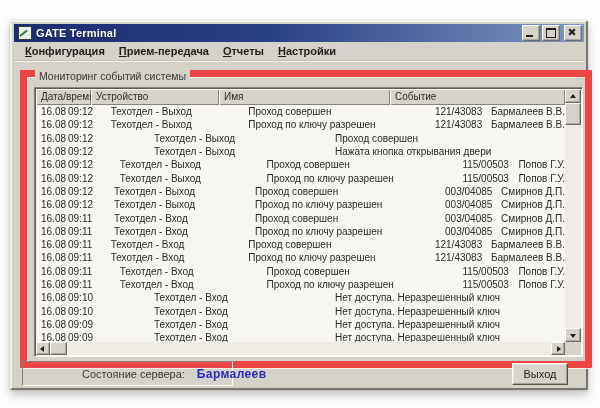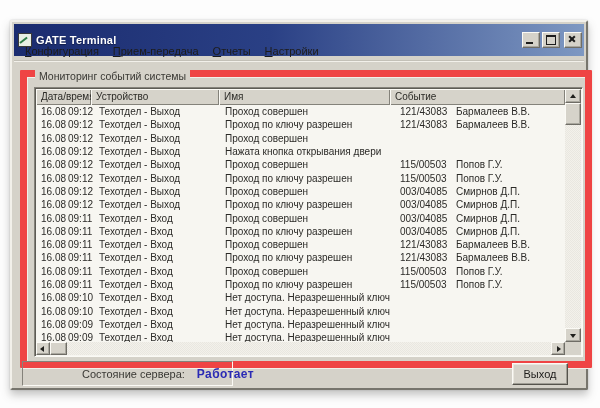--- a/index.html
+++ b/index.html
@@ -2,21 +2,21 @@
 <html><head>
 <meta charset="utf-8">
 <style>
   html,body{margin:0;padding:0;}
   body{width:600px;height:408px;background:#fdfdfd;position:relative;overflow:hidden;
        font-family:"Liberation Sans","DejaVu Sans",sans-serif;}
   .window{position:absolute;left:10px;top:20px;width:574px;height:366px;background:#d5d2c9;
           border:2px solid;border-color:#f2f0ea #77756d #77756d #f2f0ea;border-radius:2px;
           box-shadow:0 5px 9px rgba(90,90,85,.35), 0 0 2px rgba(0,0,0,.2);}
   
-  .titlebar{position:absolute;left:2px;top:2px;right:2px;height:32px;
+  .titlebar{position:absolute;left:2px;top:2px;right:2px;height:18px;
             background:linear-gradient(90deg,#1b2c6f 0%,#2a4085 45%,#7e98c2 100%);
             display:flex;align-items:center;padding:0 2px;}
   .appicon{width:12px;height:12px;margin:0 4px 0 2px;background:#e8efe4;border:1px solid #3a3a3a;
            position:relative;flex:none;}
   .appicon::before{content:"";position:absolute;left:1px;top:8px;width:9px;height:2px;
            background:#2e7d46;transform:rotate(-38deg);transform-origin:left center;}
   .wtitle{color:#fff;font-size:11px;font-weight:bold;letter-spacing:.2px;flex:1;
           text-shadow:0 1px 1px rgba(0,0,0,.4);white-space:nowrap;overflow:hidden;}
   .wbtns{display:flex;gap:2px;flex:none;}
   .wbtn{width:16px;height:14px;background:#d5d2c9;border:1px solid;
@@ -26,39 +26,39 @@
   .glyph-min{position:absolute;left:3px;bottom:3px;width:7px;height:2px;background:#1c1c1c;}
   .glyph-max{position:absolute;left:3px;top:2px;width:8px;height:7px;border:1px solid #1c1c1c;border-top-width:2px;}
   .glyph-close{position:absolute;left:0;top:0;width:100%;height:100%;}
   .glyph-close::before,.glyph-close::after{content:"";position:absolute;left:3px;top:5px;width:8px;height:2px;background:#1c1c1c;}
   .glyph-close::before{transform:rotate(45deg);}
   .glyph-close::after{transform:rotate(-45deg);}
   
   .menubar{position:absolute;left:2px;top:20px;right:2px;height:18px;display:flex;align-items:center;
            padding-left:4px;font-size:11px;color:#1d1c1a;
            border-bottom:1px solid #c3c0b7;box-shadow:0 1px 0 #f2f0ea;}
-  .menu-item{padding:2px 7px;white-space:nowrap;}
+  .menu-item{padding:2px 7px;white-space:nowrap;font-weight:bold;}
   .menu-item .u{text-decoration:underline;}
   
   .groupbox{position:absolute;left:8px;top:48px;width:558px;height:284px;
             border:7px solid #ef4444;border-radius:1px;box-shadow:inset 1px 1px 0 #f2f0ea,1px 1px 0 #f2f0ea;}
   .grouptitle{position:absolute;left:8px;top:-7px;background:#d5d2c9;padding:0 4px;
               font-size:10.5px;color:#3a3934;white-space:nowrap;}
   
   .table{position:absolute;left:7px;top:10px;width:547px;height:268px;background:#f7f6f1;
          border:1px solid;border-color:#84827a #fbfaf5 #fbfaf5 #84827a;
          box-shadow:inset 1px 1px 0 #5d5b54;}
   .tcontent{position:absolute;left:1px;top:1px;right:17px;bottom:14px;overflow:hidden;}
   .thead{display:flex;height:16px;}
   .hcell{background:#d6d3ca;box-shadow:inset 1px 1px 0 #fbfaf5,inset -1px -1px 0 #84827a;
          font-size:10px;color:#2c2b27;padding:2px 0 0 5px;box-sizing:border-box;
          white-space:nowrap;overflow:hidden;flex:none;}
   .c0{width:55px;} .c1{width:128px;} .c2{width:175px;} .c3{flex:1 1 auto;width:auto;}
   .tbody{position:absolute;left:0;top:16px;right:0;bottom:0;}
-  .trow{display:flex;height:13.3px;align-items:center;font-size:10px;color:#2b2a27;white-space:nowrap;}
+  .trow{display:flex;height:13.3px;align-items:center;font-size:10px;color:#2b2a27;white-space:nowrap;justify-content:space-between;}
   .tcell{flex:none;box-sizing:border-box;overflow:visible;}
   .trow .c0{padding-left:5px;} .trow .c1{padding-left:8px;} .trow .c2{padding-left:6px;} .trow .c3{padding-left:6px;overflow:hidden;}
   .dt-date{display:inline-block;min-width:27px;}
   .name-key{display:inline-block;min-width:56px;}
   
   .sbtn{background:#d6d3ca;border:1px solid;border-color:#fbfaf5 #6f6d66 #6f6d66 #fbfaf5;
         box-shadow:inset -1px -1px 0 #a9a79e;position:relative;flex:none;box-sizing:border-box;}
   .tri{position:absolute;width:0;height:0;border:3px solid transparent;}
   .tri.up{left:4px;top:4px;border-bottom:4px solid #20201d;border-top:none;}
   .tri.down{left:4px;top:5px;border-top:4px solid #20201d;border-bottom:none;}
@@ -263,18 +263,18 @@
             <span class="tri right"></span>
           </span>
       </div>
 
       <div class="corner"></div>
     </div>
   </div>
 
   <div class="statuspanel">
     <span class="statuslabel">Состояние сервера:</span>
-    <span class="statusvalue" style="color: rgb(42, 42, 181);">Работает</span>
+    <span class="statusvalue" style="color: rgb(42, 42, 181);">Бармалеев</span>
   </div>
 
   <div class="btn btn-exit">Выход</div>
 
 </div>
 
 </body></html>

